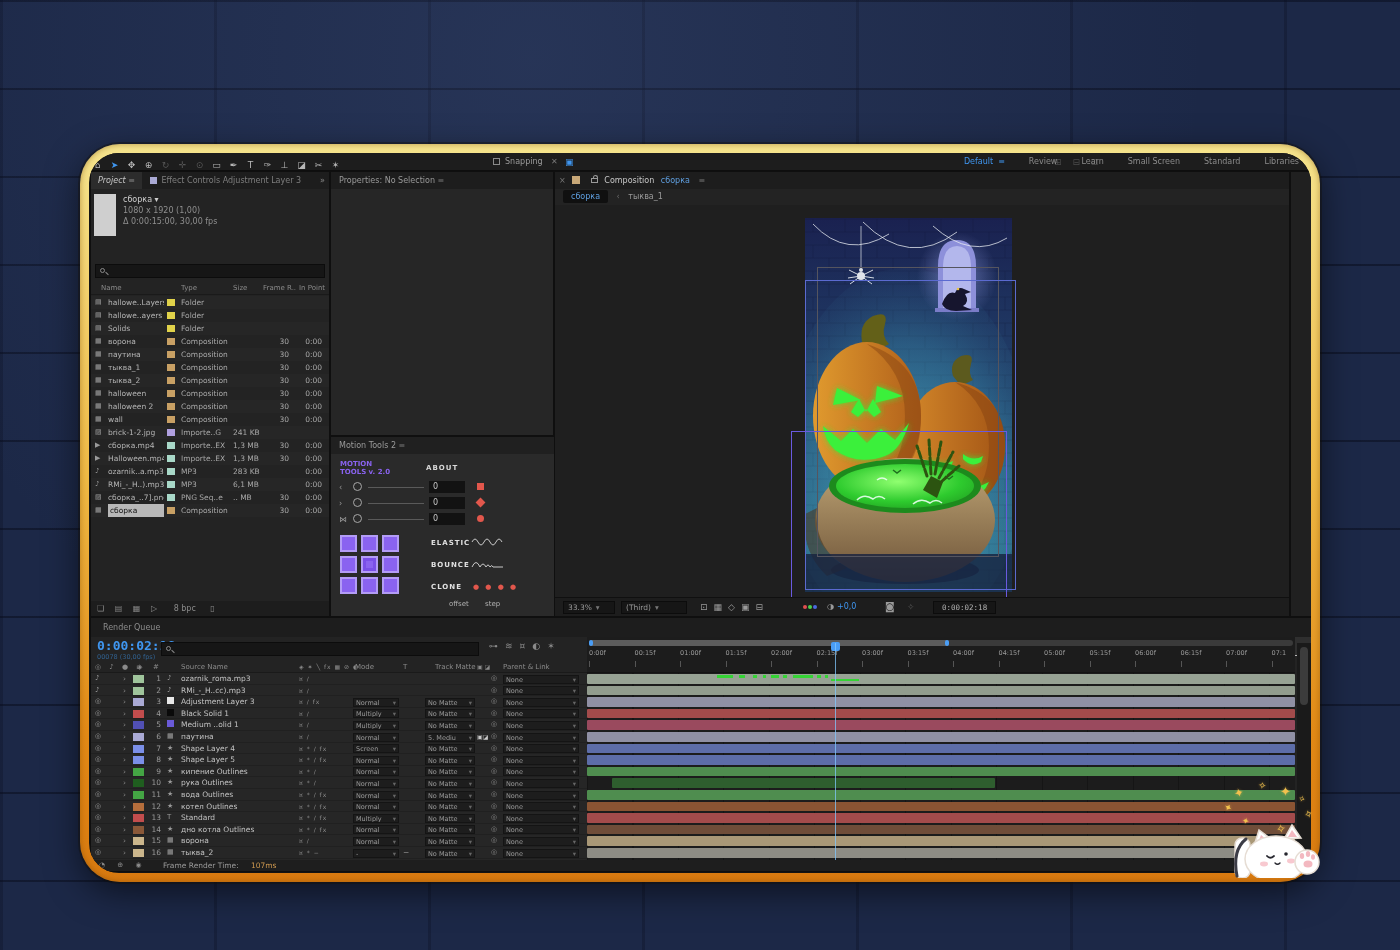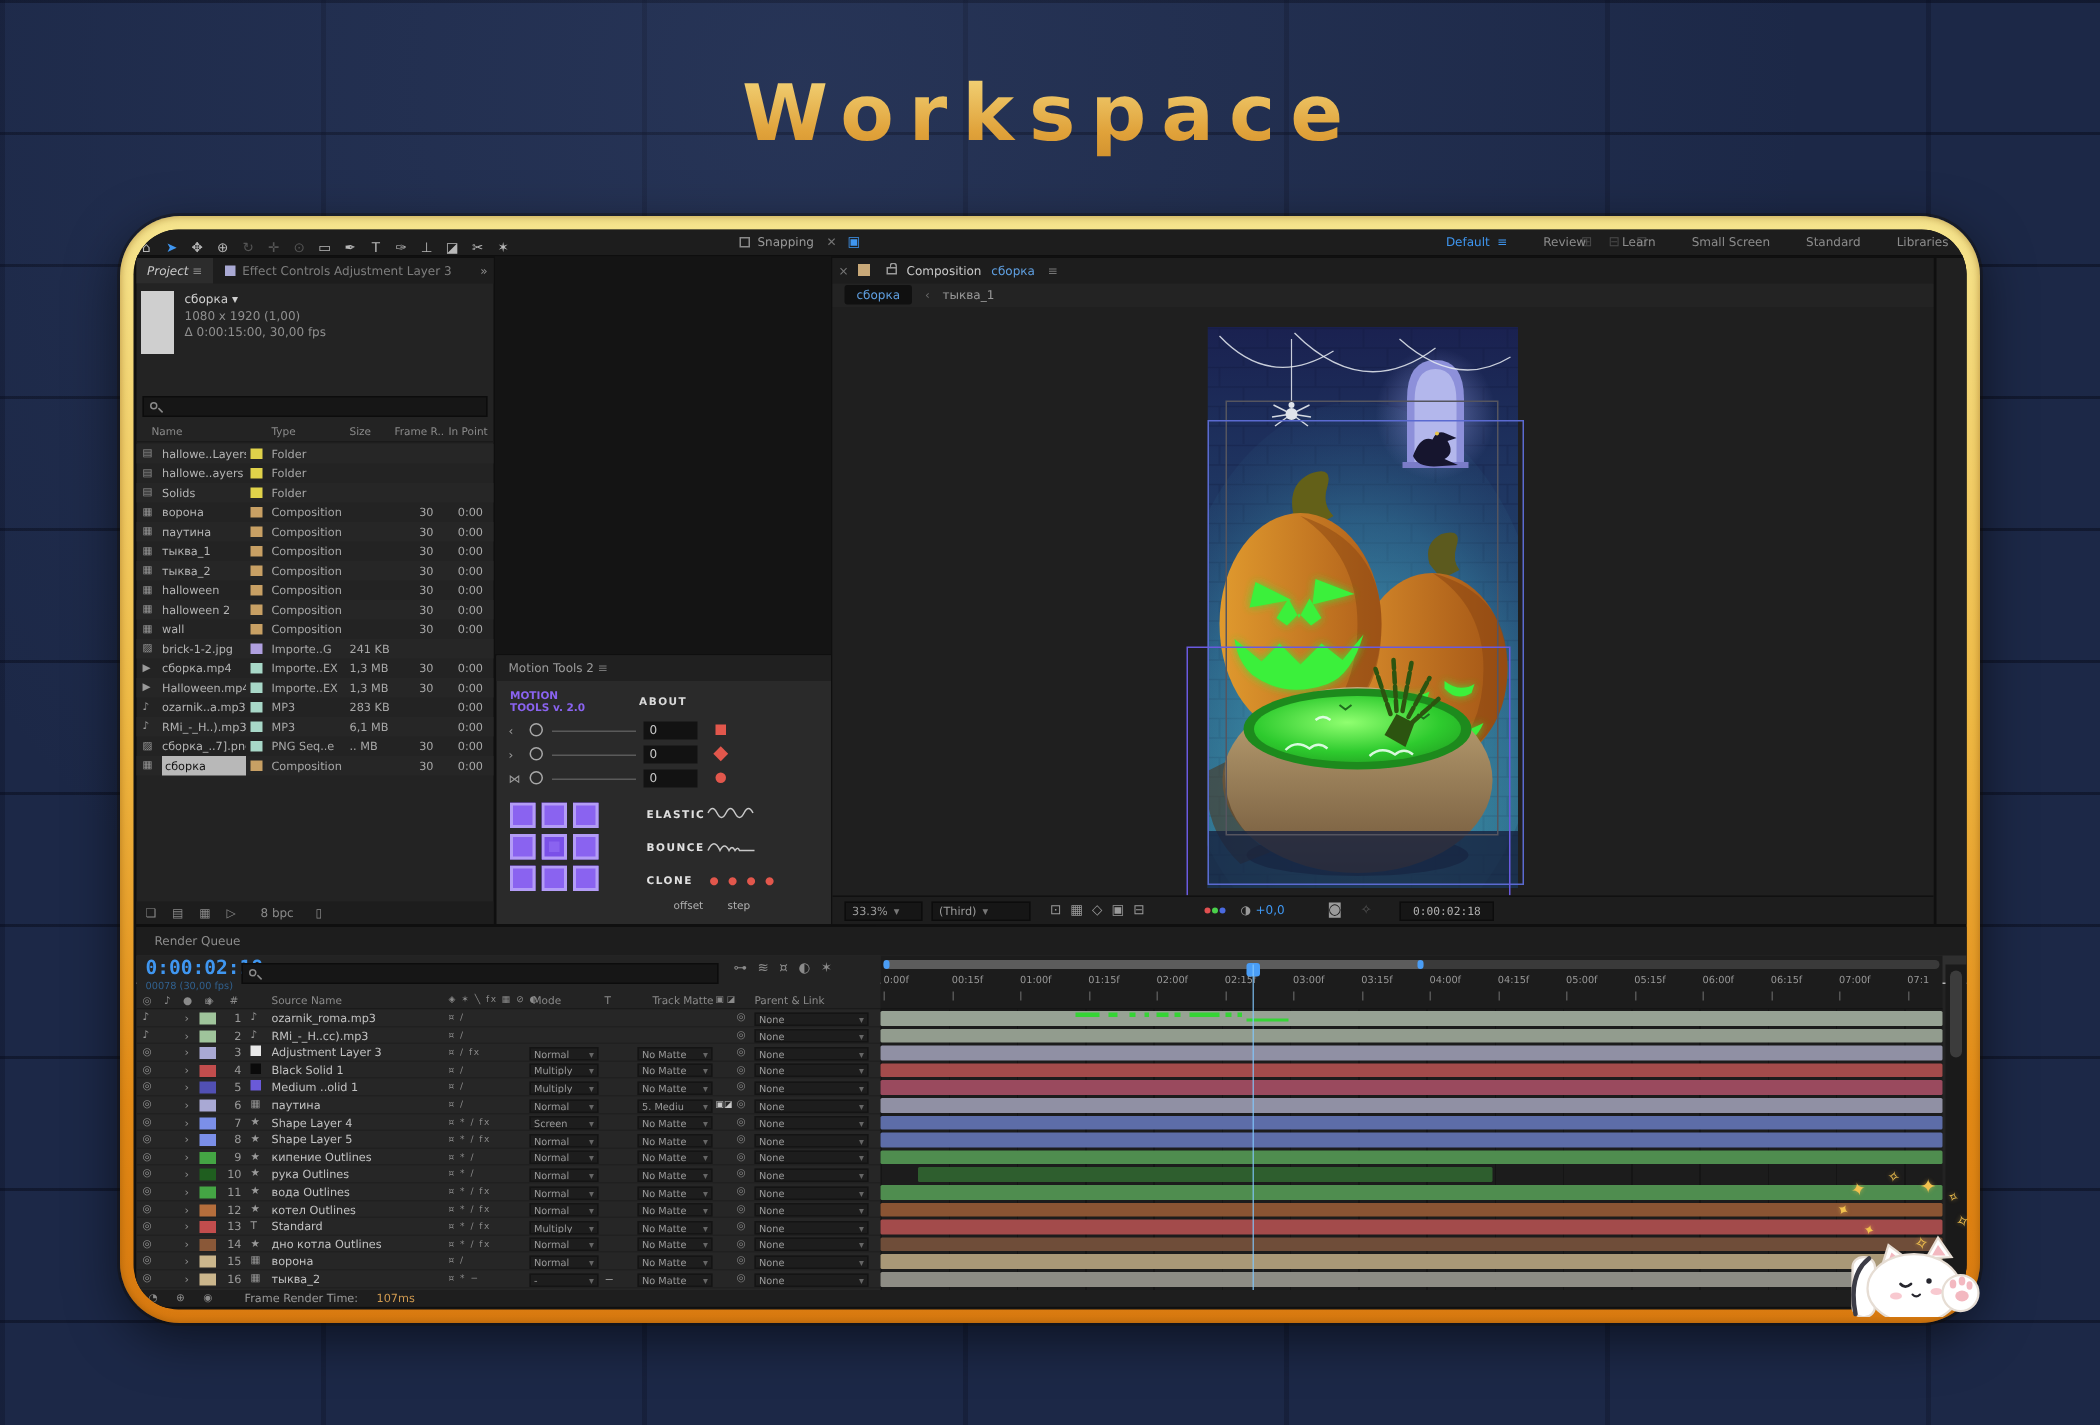--- a/index.html
+++ b/index.html
@@ -162,21 +162,20 @@
   
   #sparkles{position:absolute;left:1218px;top:778px;width:100px;height:56px;z-index:60;}
   .spark{position:absolute;color:#f2c14e;text-shadow:0 0 3px rgba(242,193,78,.6);}
   #cat{position:absolute;left:1224px;top:806px;z-index:60;}
 </style>
 </head>
 <body>
 
 <div class="stage">
 
-  <div class="title">Workspace</div>
 
   <div class="frame">
     <div class="app">
 
       <div id="toolbar">
         <span id="tools"><span class="tool  ">⌂</span><span class="tool active ">➤</span><span class="tool  ">✥</span><span class="tool  ">⊕</span><span class="tool  dim">↻</span><span class="tool  dim">✛</span><span class="tool  dim">⊙</span><span class="tool  ">▭</span><span class="tool  ">✒</span><span class="tool  ">T</span><span class="tool  ">✑</span><span class="tool  ">⊥</span><span class="tool  ">◪</span><span class="tool  ">✂</span><span class="tool  ">✶</span></span>
         <span id="tb-extra">⊞ ⊟ ⊡</span>
         <span class="snapbox"></span>
         <span class="snaplab">Snapping</span>
         <span class="snapx">✕</span>
@@ -368,20 +367,24 @@
       <span class="pin">0:00</span>
     </div>
           </div>
         <div id="pfoot">
           <span style="margin-left:6px;letter-spacing:4px">❏ ▤ ▦ ▷</span>
           <span style="margin-left:10px">8 bpc</span>
           <span style="margin-left:12px">▯</span>
         </div>
       </div>
 
+      <div id="props" class="panel">
+        <div class="phead"><span style="margin-left:8px">Properties: No Selection</span> <span style="color:#777">≡</span></div>
+        <div class="body"></div>
+      </div>
 
       <div id="motion" class="panel">
         <div class="phead"><span style="margin-left:8px">Motion Tools 2</span> <span style="color:#777">≡</span></div>
         <div class="mtbrand">
           <div>MOTION</div>
           <div>TOOLS v. 2.0</div>
         </div>
         <div class="mtabout">ABOUT</div>
         <div id="mt-sliders">
             <div class="mrow" style="top:44px">

